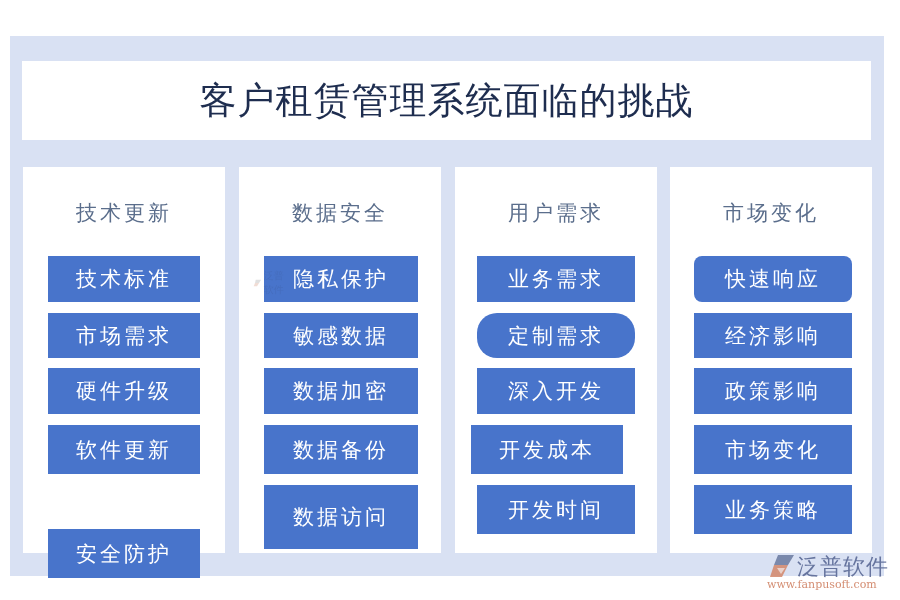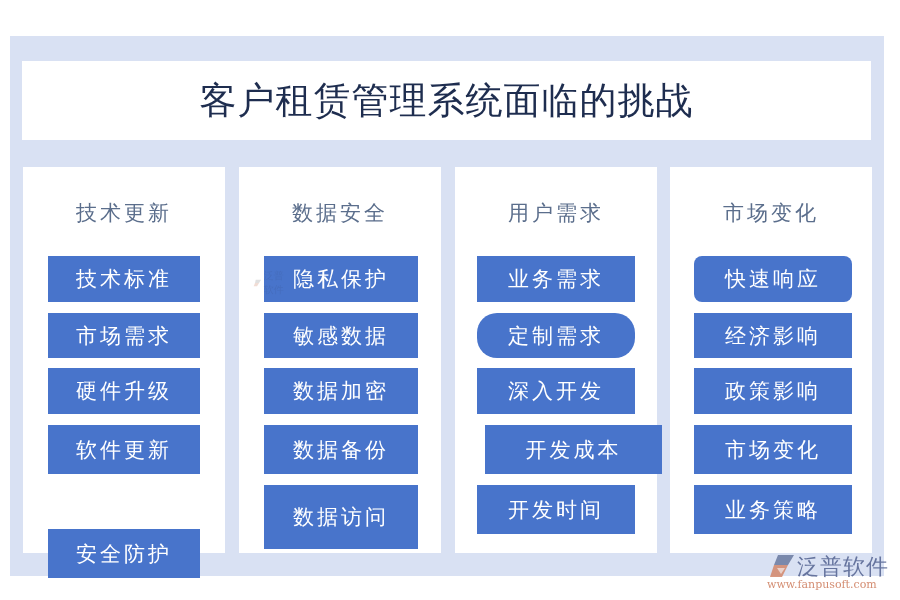--- a/index.html
+++ b/index.html
@@ -49,21 +49,21 @@
   <div class="btn" style="left:25px;width:154px;top:258px;height:49px;">数据备份</div>
   <div class="btn" style="left:25px;width:154px;top:201px;">数据加密</div>
   <div class="btn" style="left:25px;width:154px;top:318px;height:64px;">数据访问</div>
 </div>
 
 <div class="col" style="left:455px;">
   <div class="col-head">用户需求</div>
   <div class="btn" style="left:22px;width:158px;top:89px;">业务需求</div>
   <div class="btn" style="left:22px;width:158px;top:146px;height:45px;border-radius:20px;">定制需求</div>
   <div class="btn" style="left:22px;width:158px;top:201px;">深入开发</div>
-  <div class="btn" style="left:30px;width:177px;top:258px;height:49px;">开发成本</div>
+  <div class="btn" style="left:16px;width:152px;top:258px;height:49px;">开发成本</div>
   <div class="btn" style="left:22px;width:158px;top:318px;height:49px;">开发时间</div>
 </div>
 
 <div class="col" style="left:670px;">
   <div class="col-head">市场变化</div>
   <div class="btn" style="left:24px;width:158px;top:89px;border-radius:8px;">快速响应</div>
   <div class="btn" style="left:24px;width:158px;top:146px;height:45px;">经济影响</div>
   <div class="btn" style="left:24px;width:158px;top:201px;">政策影响</div>
   <div class="btn" style="left:24px;width:158px;top:258px;height:49px;">市场变化</div>
   <div class="btn" style="left:24px;width:158px;top:318px;height:49px;">业务策略</div>

